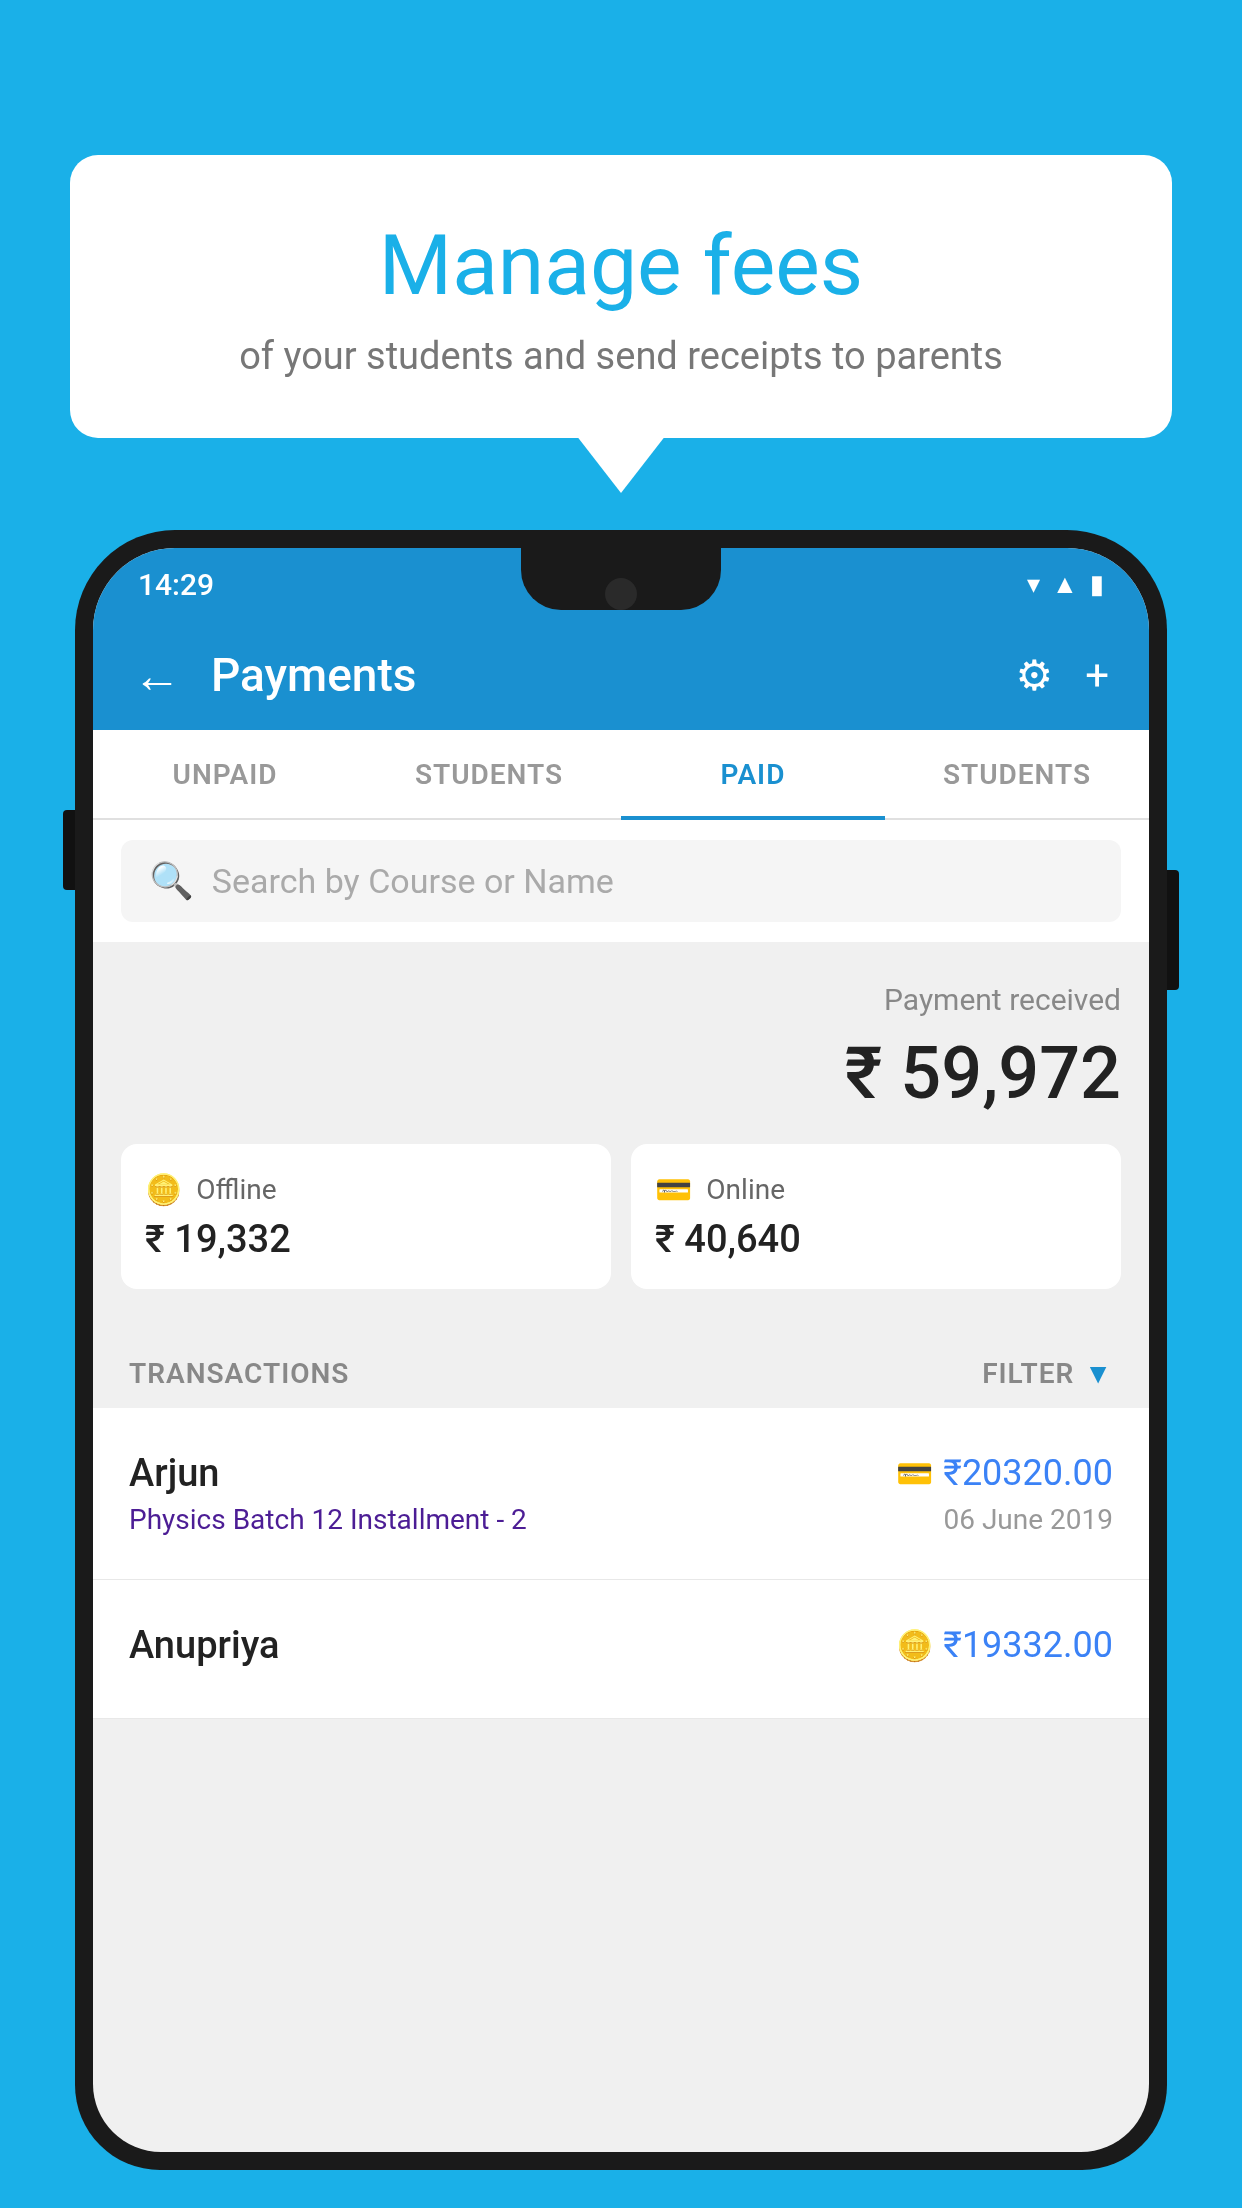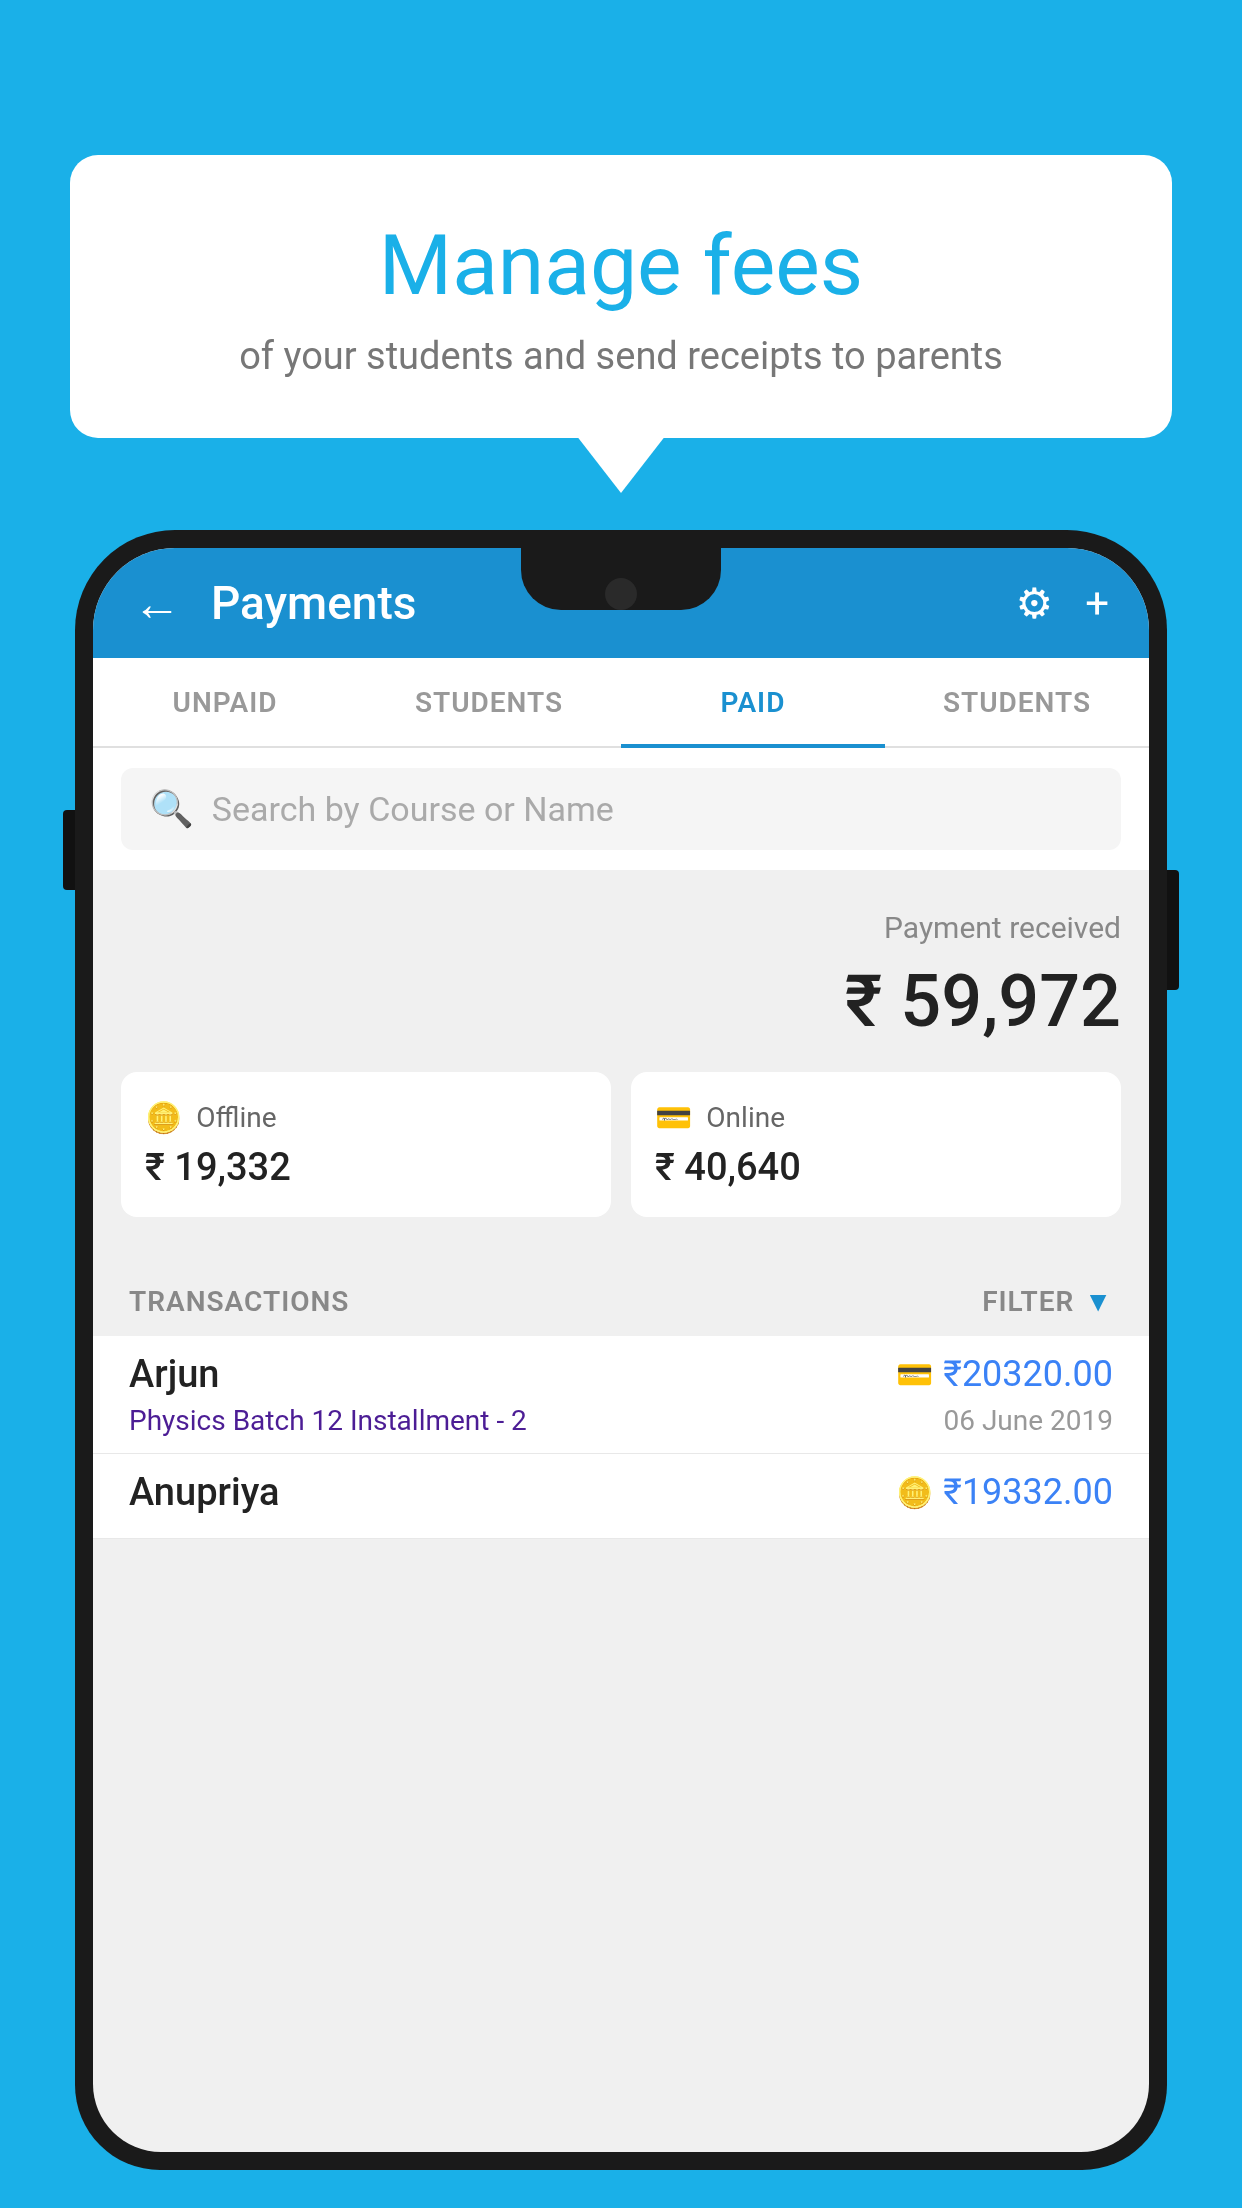--- a/index.html
+++ b/index.html
@@ -314,21 +314,21 @@
     }
 
     .filter-icon {
       color: #1a90d0;
       font-size: 28px;
     }
 
     
     .transaction-row {
       background: white;
-      padding: 16px 36px;
+      padding: 43px 36px;
       border-bottom: 1px solid #e8e8e8;
     }
 
     .transaction-top {
       display: flex;
       justify-content: space-between;
       align-items: center;
       margin-bottom: 8px;
     }
 
@@ -405,20 +405,28 @@
 
 <div class="phone-container">
   <div class="phone-outer">
     <div class="phone-side-btn-vol"></div>
     <div class="phone-side-btn-pwr"></div>
     <div class="phone-notch">
       <div class="phone-camera"></div>
     </div>
     <div class="phone-screen">
 
+      <div class="status-bar">
+        <span class="status-time">14:29</span>
+        <div class="status-icons">
+          <span class="status-icon">▾</span>
+          <span class="status-icon">▲</span>
+          <span class="status-icon">▮</span>
+        </div>
+      </div>
 
       <div class="app-bar">
         <span class="back-btn">←</span>
         <span class="app-title">Payments</span>
         <div class="app-bar-actions">
           <span class="action-icon">⚙</span>
           <span class="action-icon">+</span>
         </div>
       </div>
 

